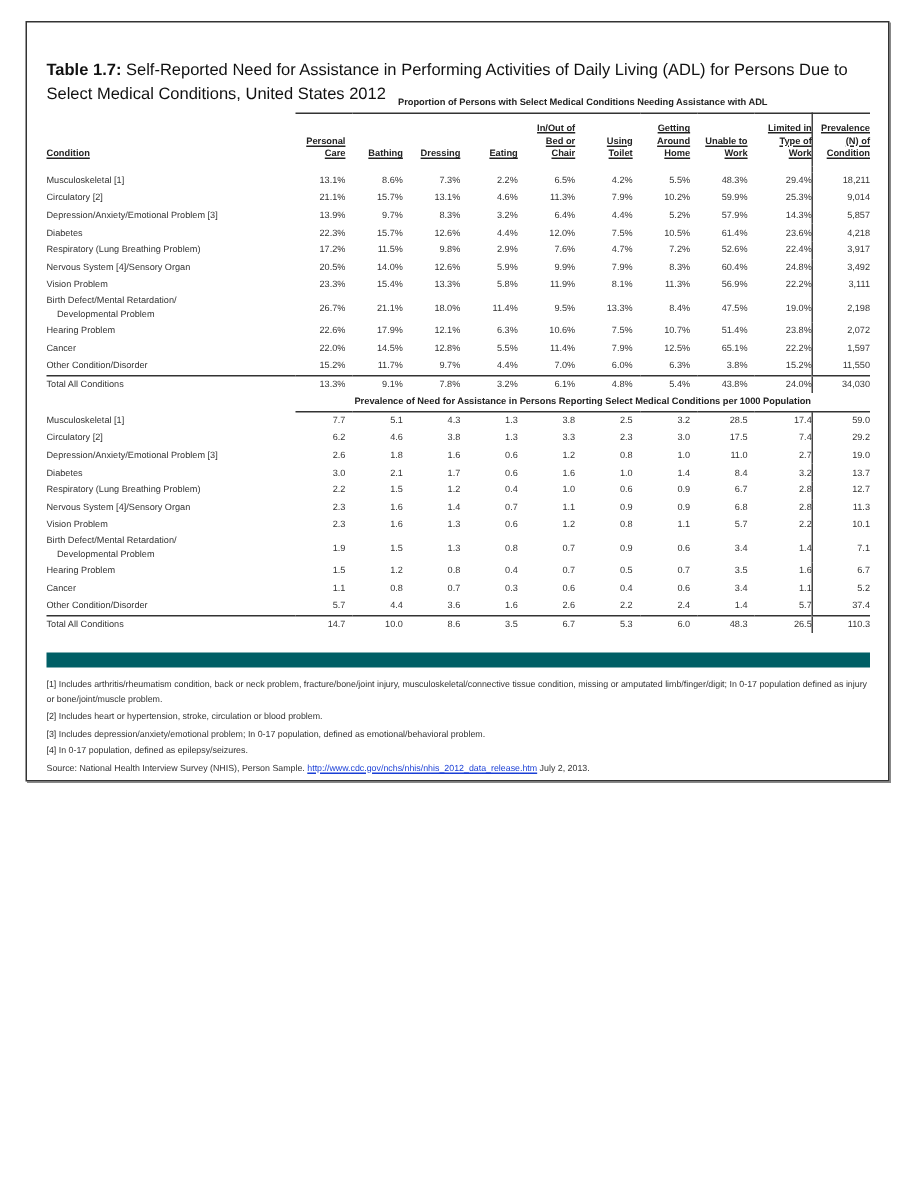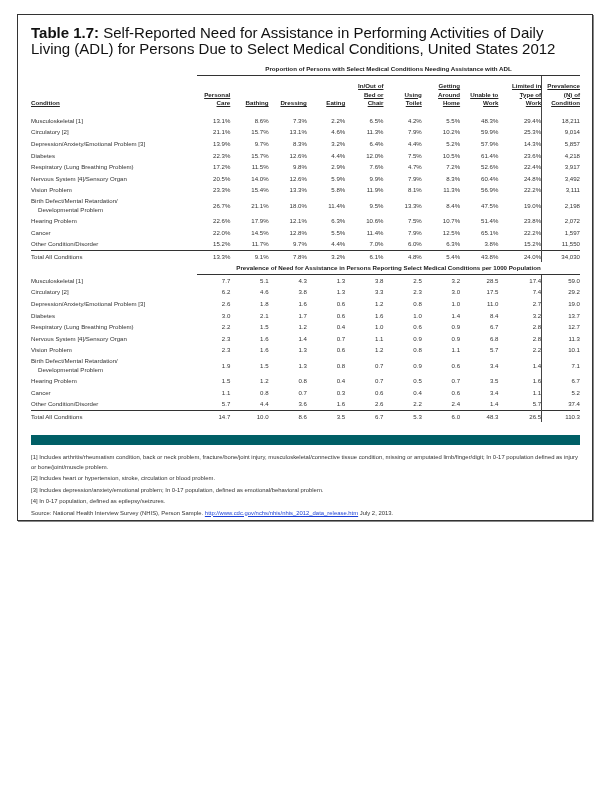--- a/index.html
+++ b/index.html
@@ -1,18 +1,18 @@
 <!DOCTYPE html>
 <html><head>
 <meta charset="utf-8">
 <style>
   html, body { margin: 0; padding: 0; background: #ffffff; }
   body { width: 612px; height: 792px; position: relative; font-family: "Liberation Sans", sans-serif; color: #222; }
   .frame { position: absolute; left: 17px; top: 14px; width: 574px; height: 505px; border: 1px solid #333; box-shadow: 1px 1px 0 #888; background: #fff; }
-  .title { position: absolute; left: 13px; top: 10px; width: 550px; font-size: 15px; line-height: 16px; color: #111; }
+  .title { position: absolute; left: 13px; top: 24px; width: 550px; font-size: 11px; line-height: 16px; color: #111; }
   .title b { font-weight: bold; }
   table.t { position: absolute; left: 13px; border-collapse: collapse; font-size: 6.1px; color: #333; table-layout: fixed; width: 549px; }
   table.t td { padding: 0; height: 11.6px; vertical-align: middle; white-space: nowrap; }
   .c0 { width: 166px; text-align: left; }
   .cn { width: 36px; text-align: right; padding-right: 5px !important; }
   .cl { width: 40px; text-align: right; }
   .sep { border-right: 1.5px solid #444; }
   .prev { width: 50px; text-align: right; }
   .gh { font-weight: bold; text-align: center; font-size: 6.2px; color: #222; }
   .ghline { border-bottom: 1px solid #333; }

